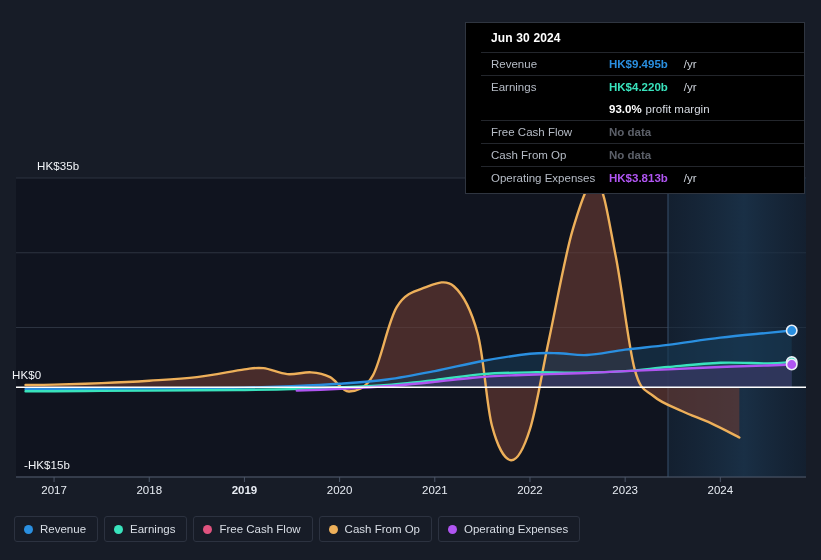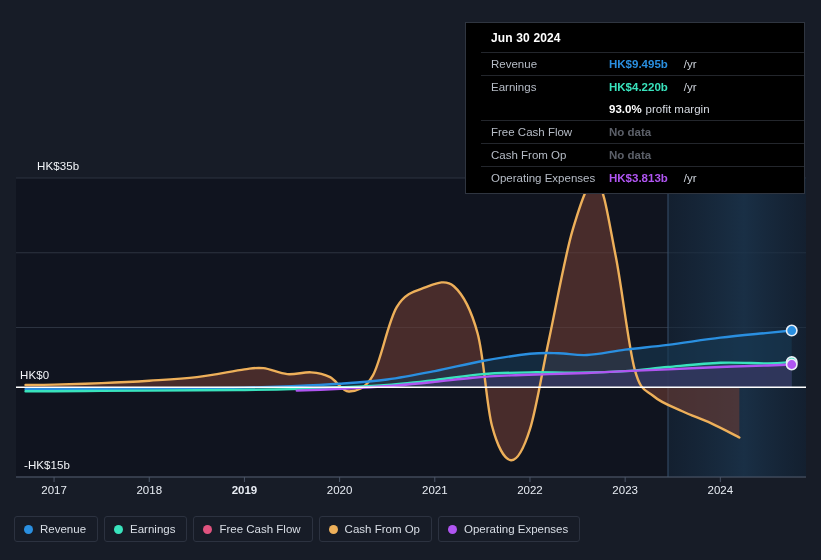--- a/index.html
+++ b/index.html
@@ -121,21 +121,21 @@
       </g>
     <g id="marker-layer">
         <circle cx="791.7228915662567" cy="330.5199" r="5.2" fill="#2a8fe0" stroke="#e9eef6" stroke-width="1.6"></circle>
         <circle cx="791.7228915662567" cy="362.0644" r="5.2" fill="#39e3bd" stroke="#e9eef6" stroke-width="1.6"></circle>
         <circle cx="791.7228915662567" cy="364.49826" r="5.2" fill="#b055f2" stroke="#e9eef6" stroke-width="1.6"></circle>
       </g>
   </svg>
 
   <div id="ylabels">
       <div class="ylabel" style="left: 37px; top: 160px;">HK$35b</div>
-      <div class="ylabel" style="left: 20px; top: 369.3px;">HK$0</div>
+      <div class="ylabel" style="left: 12px; top: 369.3px;">HK$0</div>
       <div class="ylabel" style="left: 24px; top: 459px;">-HK$15b</div>
     </div>
   <div id="xlabels">
       <div class="xlabel" style="left: 54.0723px; top: 484px;">2017</div>
       <div class="xlabel" style="left: 149.253px; top: 484px;">2018</div>
       <div class="xlabel" style="left: 244.434px; top: 484px; font-weight: bold;">2019</div>
       <div class="xlabel" style="left: 339.614px; top: 484px;">2020</div>
       <div class="xlabel" style="left: 434.795px; top: 484px;">2021</div>
       <div class="xlabel" style="left: 529.976px; top: 484px;">2022</div>
       <div class="xlabel" style="left: 625.157px; top: 484px;">2023</div>

